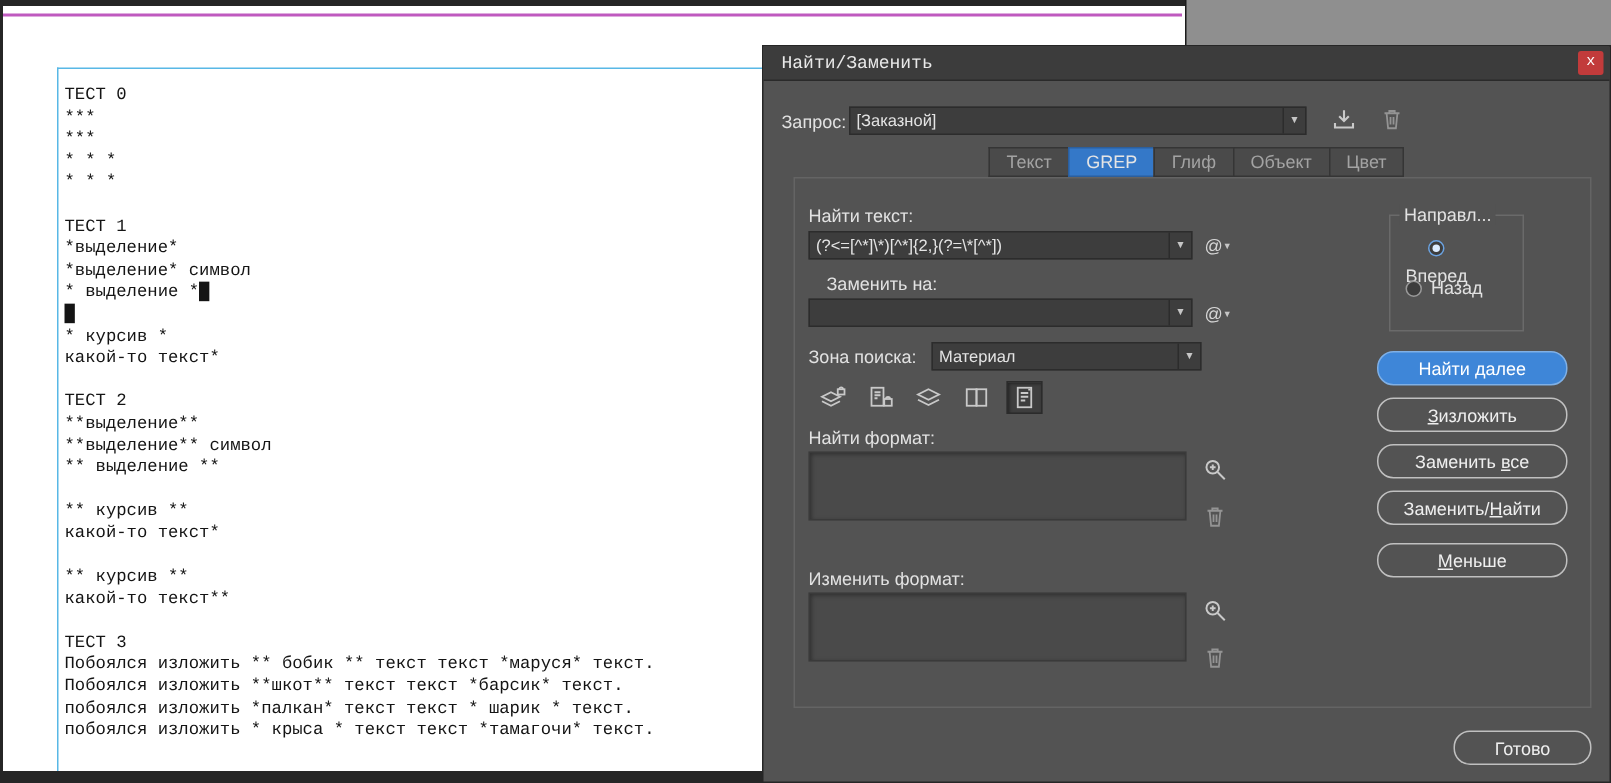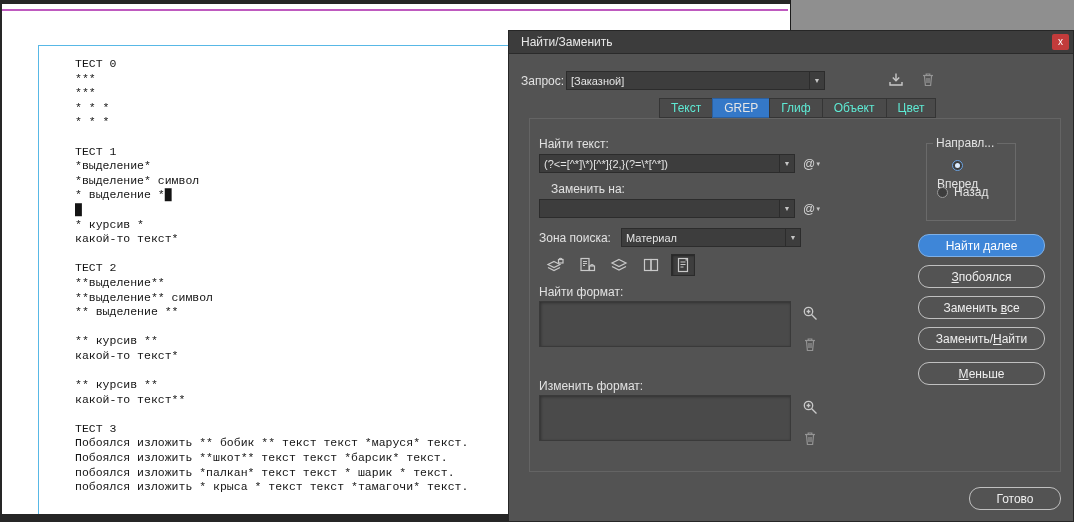--- a/index.html
+++ b/index.html
@@ -12,32 +12,32 @@
   
   .white-main{position:absolute;left:2px;top:4px;width:506px;height:510px;background:#ffffff;}
   .white-top{position:absolute;left:508px;top:4px;width:282px;height:26px;background:#ffffff;}
   .guide{position:absolute;left:2px;top:9px;width:786px;height:2px;background:#bf5abf;}
   .back-window{position:absolute;left:790px;top:0;width:284px;height:30px;background:#8f8f8f;border-left:1px solid #1b1b1b;}
   .frame-h{position:absolute;left:38px;top:45px;width:470px;height:1px;background:#58b8e6;}
   .frame-v{position:absolute;left:38px;top:45px;width:1px;height:469px;background:#58b8e6;}
   .doc-text{
     position:absolute;left:43px;top:57px;width:462px;
     font-family:"Liberation Mono","DejaVu Sans Mono",monospace;
-    font-size:11.5px;line-height:14.6px;color:#141414;margin-left:32px;
+    font-size:11.5px;line-height:14.6px;color:#141414;
   }
   .doc-text .line{white-space:pre;height:14.6px;}
   
   .dialog{
     position:absolute;left:508px;top:30px;width:566px;height:492px;
     background:#535353;border:1px solid #262626;box-sizing:border-box;
     color:#e2e2e2;font-size:12px;
   }
   .titlebar{
     position:absolute;left:0;top:0;right:0;height:22px;background:#3c3c3c;
-    border-bottom:1px solid #2a2a2a;line-height:22px;padding-left:12px;color:#e9e9e9;
+    border-bottom:1px solid #2a2a2a;line-height:22px;padding-left:12px;color:#e9e9e9;font-family:Liberation Mono, monospace;
   }
   .close-btn{
     position:absolute;right:4px;top:3px;width:17px;height:16px;background:#c23b3b;
     color:#ffffff;font-size:10px;line-height:15px;text-align:center;border-radius:2px;cursor:default;
   }
   .lbl{position:absolute;color:#e2e2e2;font-size:12px;white-space:nowrap;}
   .field{
     position:absolute;height:19px;background:#3d3d3d;border:1px solid #2c2c2c;
     box-sizing:border-box;display:flex;align-items:center;color:#e4e4e4;font-size:11px;
   }
@@ -52,21 +52,21 @@
   .at-btn{
     position:absolute;width:24px;height:19px;background:transparent;border:none;
     color:#d6d6d6;font-size:12px;padding:0;text-align:left;cursor:default;
   }
   .at-btn .tri{font-size:6px;vertical-align:2px;color:#c6c6c6;}
   
   .tabs{position:absolute;left:150px;top:67px;height:20px;display:flex;}
   .tab{
     height:20px;line-height:19px;text-align:center;background:#4a4a4a;
     border:1px solid #353535;border-right:none;box-sizing:border-box;
-    padding:0 11px;color:#5eead4;cursor:default;
+    padding:0 11px;color:#a3a3a3;cursor:default;
   }
   .tab:last-child{border-right:1px solid #353535;}
   .tab.active{background:#3478c8;color:#e5e5e5;border-color:#2b5f9e;}
   .group-box{position:absolute;left:20px;top:87px;width:530px;height:352px;border:1px solid #646464;}
   
   .fmt-box{
     position:absolute;width:252px;height:46px;background:#4a4a4a;border:1px solid #3a3a3a;
     box-shadow:inset 1px 1px 3px rgba(0,0,0,.35);box-sizing:border-box;
   }
   
@@ -141,21 +141,21 @@
     <div class="line">побоялся изложить * крыса * текст текст *тамагочи* текст.</div>
   </div>
 
 <div class="dialog">
   <div class="titlebar">
     <span>Найти/Заменить</span>
     <div class="close-btn">x</div>
   </div>
 
   <div class="lbl" style="left:12px;top:43px;">Запрос:</div>
-  <div class="field" style="left:57px;top:40px;width:259px;">
+  <div class="field" style="left:57px;top:40px;width:305px;">
     <span class="val">[Заказной]</span>
     <span class="chev">▼</span>
   </div>
   <button class="icon-btn" style="left:378px;top:41px;">
     <svg width="18" height="16" viewBox="0 0 18 16" fill="none" stroke="currentColor" stroke-width="1.4">
       <path d="M9 1.5v7"></path>
         <path d="M5.8 5.5L9 8.7l3.2-3.2"></path>
         <path d="M3 10v3h12v-3"></path>
     </svg>
   </button>
@@ -281,21 +281,21 @@
     <label class="radio-row" style="top:41px;">
       <span class="radio"></span>
       <span>Назад</span>
     </label>
   </div>
 
   <button class="btn primary" style="top:203px;">
     <span>Найти </span><span class="u">д</span><span>алее</span>
   </button>
   <button class="btn" style="top:234px;">
-    <span></span><span class="u">З</span><span>побоялся</span>
+    <span></span><span class="u">З</span><span>изложить</span>
   </button>
   <button class="btn" style="top:265px;">
     <span>Заменить </span><span class="u">в</span><span>се</span>
   </button>
   <button class="btn" style="top:296px;">
     <span>Заменить/</span><span class="u">Н</span><span>айти</span>
   </button>
   <button class="btn" style="top:331px;">
     <span></span><span class="u">М</span><span>еньше</span>
   </button>

